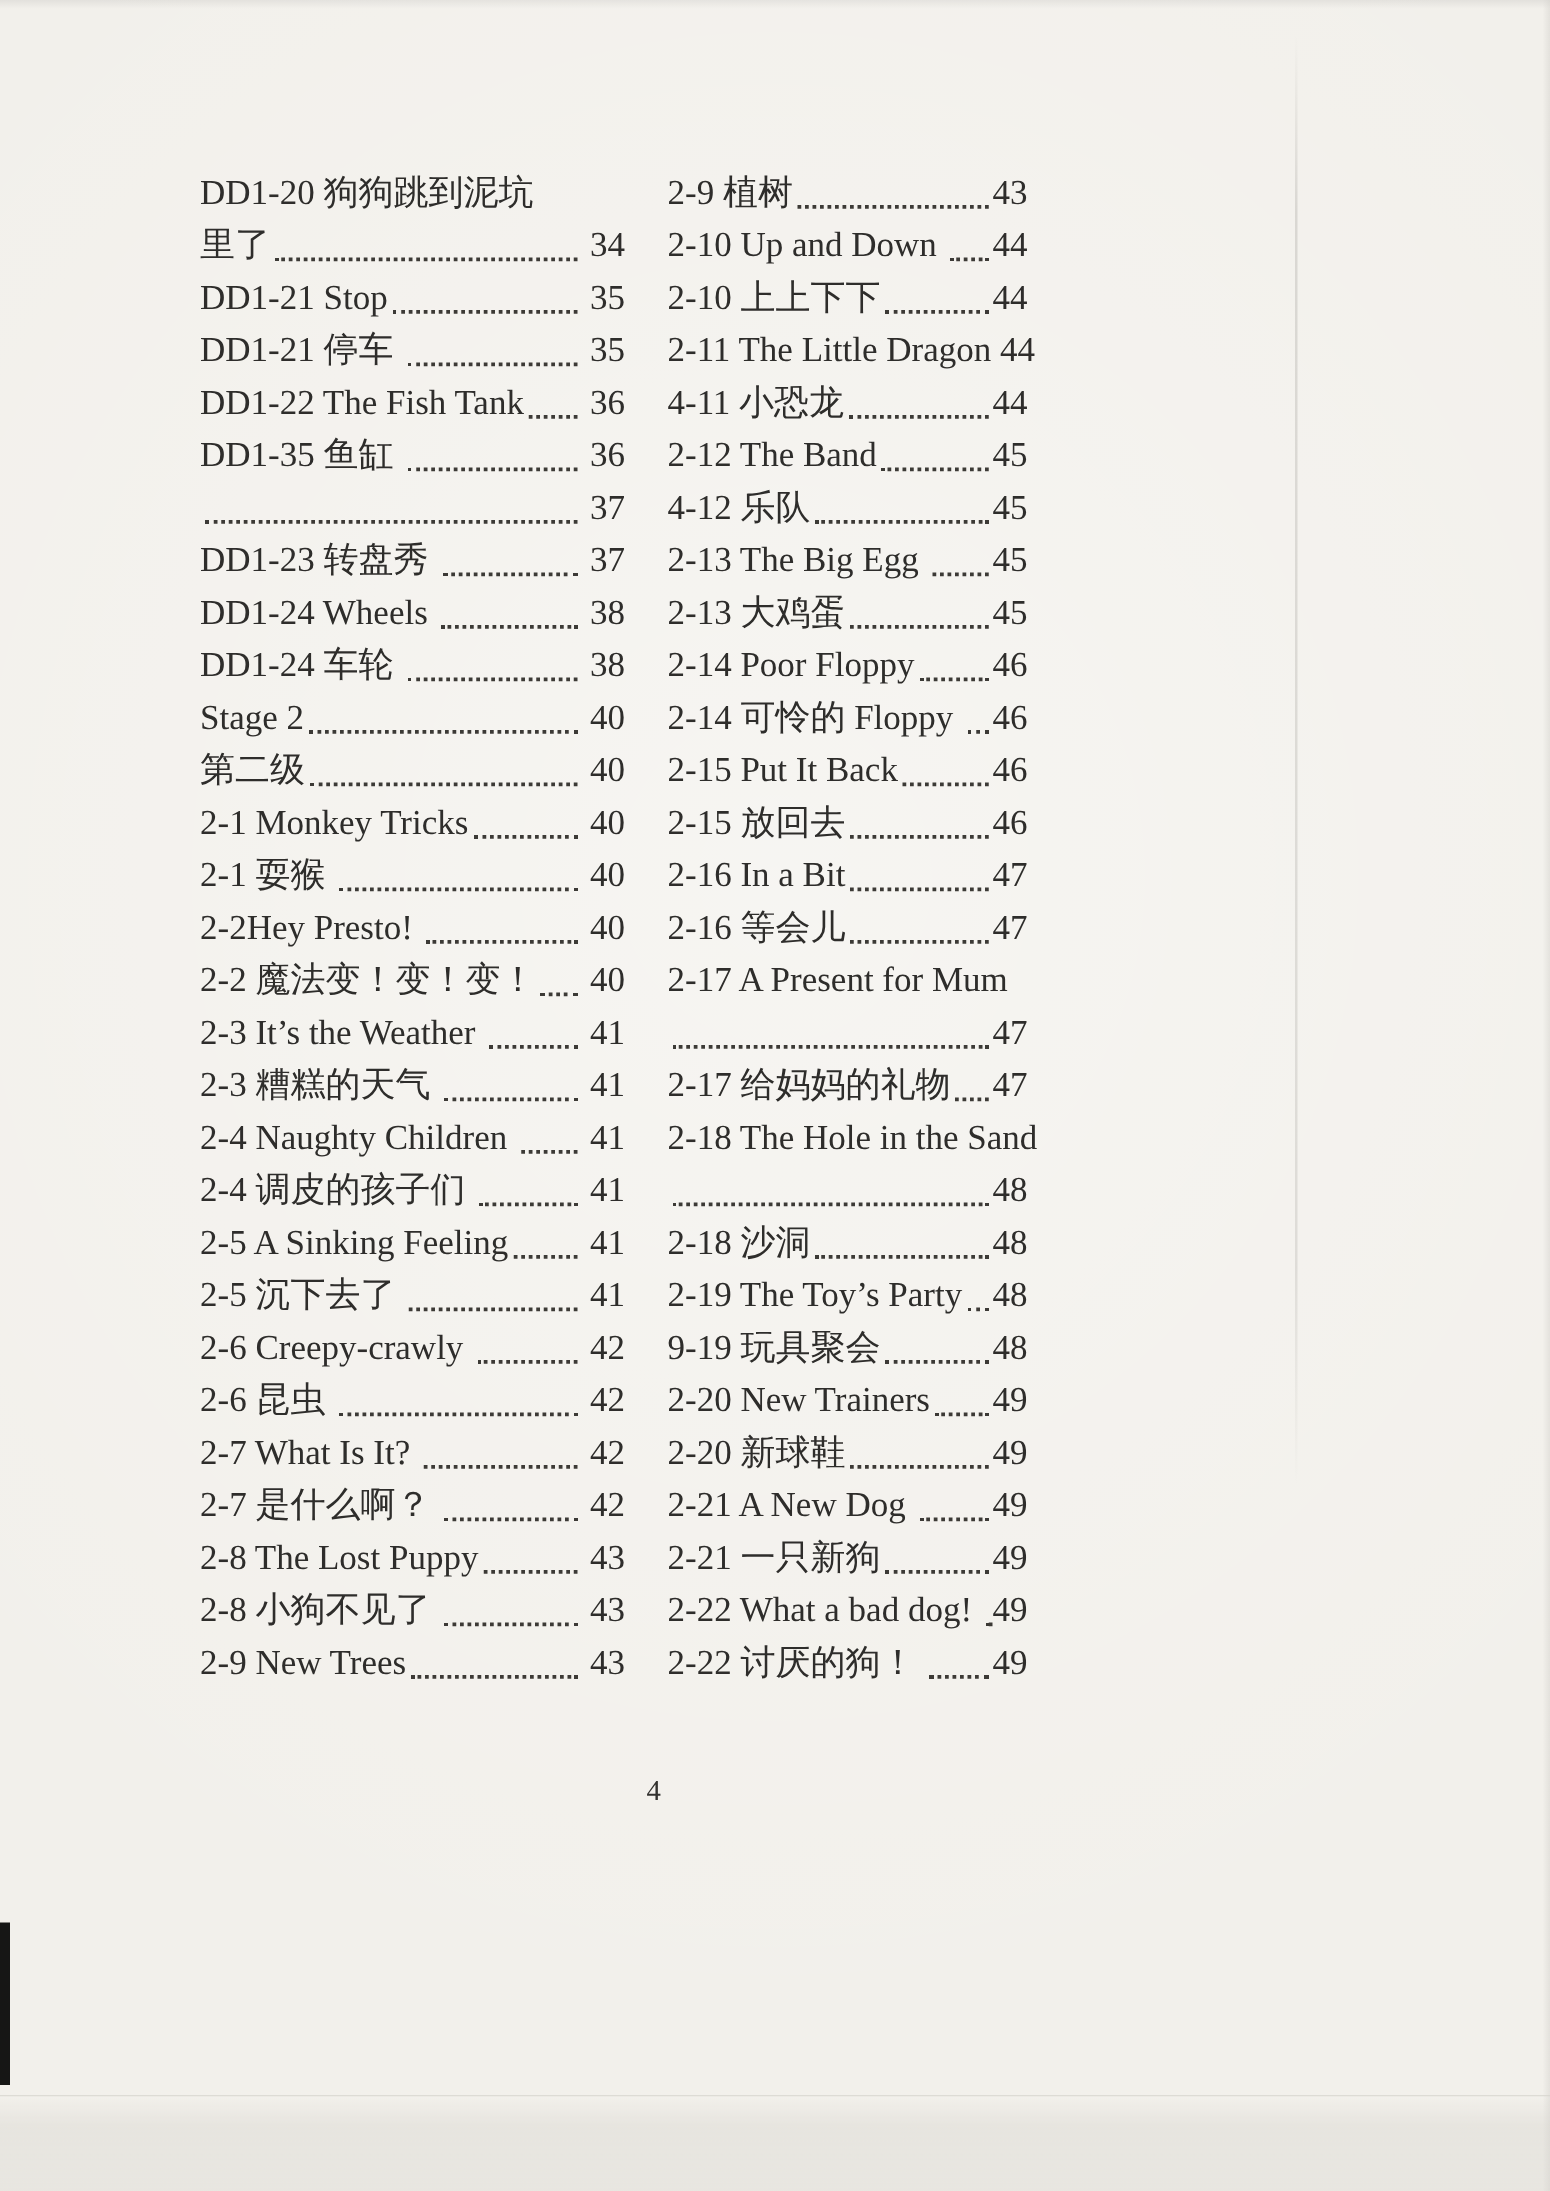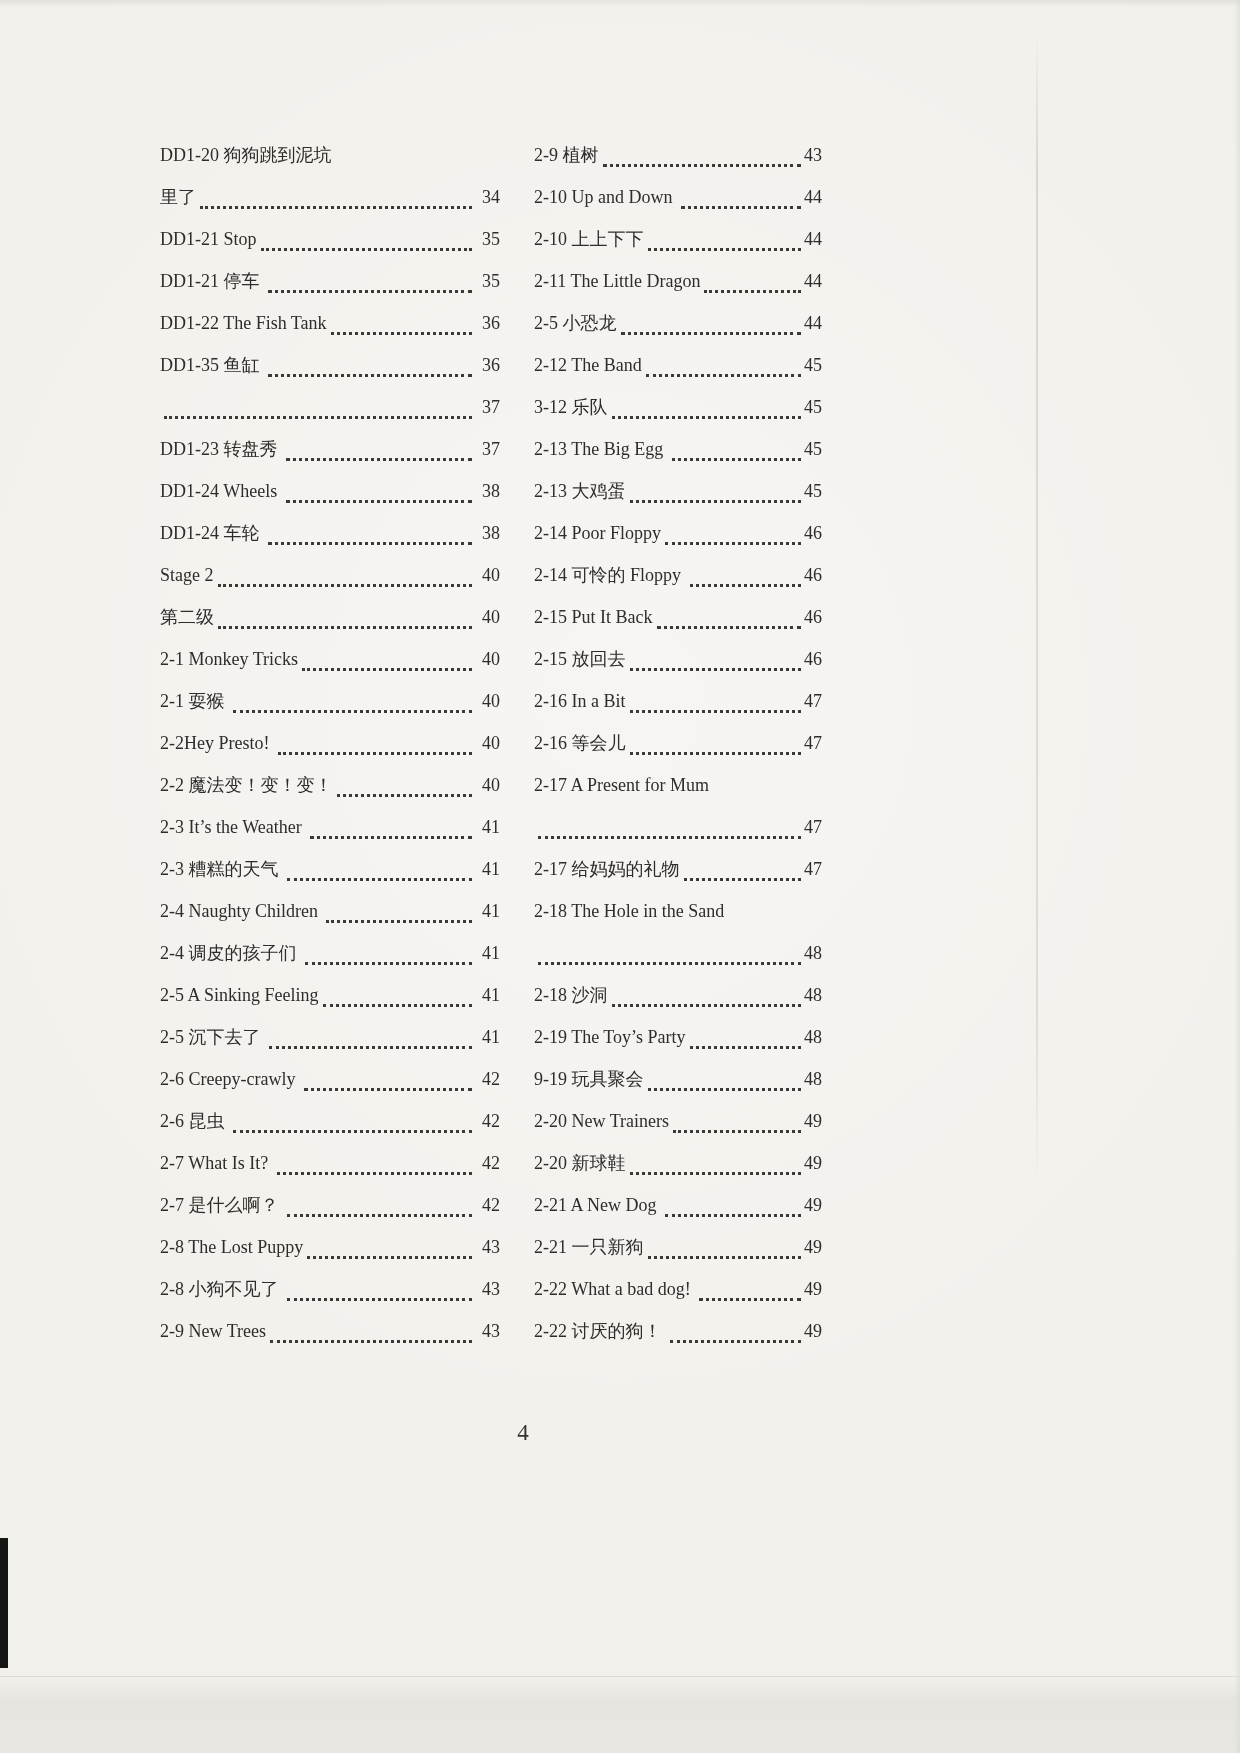--- a/index.html
+++ b/index.html
@@ -16,21 +16,21 @@
     background:
       radial-gradient(120% 90% at 50% 40%, rgba(255,255,255,0.35) 0%, rgba(255,255,255,0) 60%),
       linear-gradient(180deg, rgba(214,212,208,0.55) 0px, rgba(214,212,208,0) 7px);
   }
   .columns{position:absolute;top:134px;left:0;width:100%;}
   .col{position:absolute;top:0;}
   .col-left{left:160px;width:340px;}
   .col-right{left:534px;width:288px;}
   .row{
     display:flex;align-items:baseline;height:42px;
-    font-size:18px;line-height:42px;white-space:nowrap;
+    font-size:28px;line-height:42px;white-space:nowrap;
   }
   .t{flex:0 0 auto;white-space:pre;}
   .leader{
     flex:1 1 auto;min-width:0;align-self:flex-end;
     border-bottom:3px dotted #3c3a36;
     margin:0 1px 9px 4px;height:0;
   }
   .pg{flex:0 0 auto;text-align:center;}
   .col-left .pg{padding-left:9px;}
   .col-right .pg{padding-left:2px;}
@@ -222,31 +222,31 @@
     <span class="t">2-10 上上下下</span>
     <span class="leader"></span>
     <span class="pg">44</span>
   </div>
         <div class="row">
     <span class="t">2-11 The Little Dragon</span>
     <span class="leader"></span>
     <span class="pg">44</span>
   </div>
         <div class="row">
-    <span class="t">2-5 小恐龙</span>
+    <span class="t">4-11 小恐龙</span>
     <span class="leader"></span>
     <span class="pg">44</span>
   </div>
         <div class="row">
     <span class="t">2-12 The Band</span>
     <span class="leader"></span>
     <span class="pg">45</span>
   </div>
         <div class="row">
-    <span class="t">3-12 乐队</span>
+    <span class="t">4-12 乐队</span>
     <span class="leader"></span>
     <span class="pg">45</span>
   </div>
         <div class="row">
     <span class="t">2-13 The Big Egg </span>
     <span class="leader"></span>
     <span class="pg">45</span>
   </div>
         <div class="row">
     <span class="t">2-13 大鸡蛋</span>

